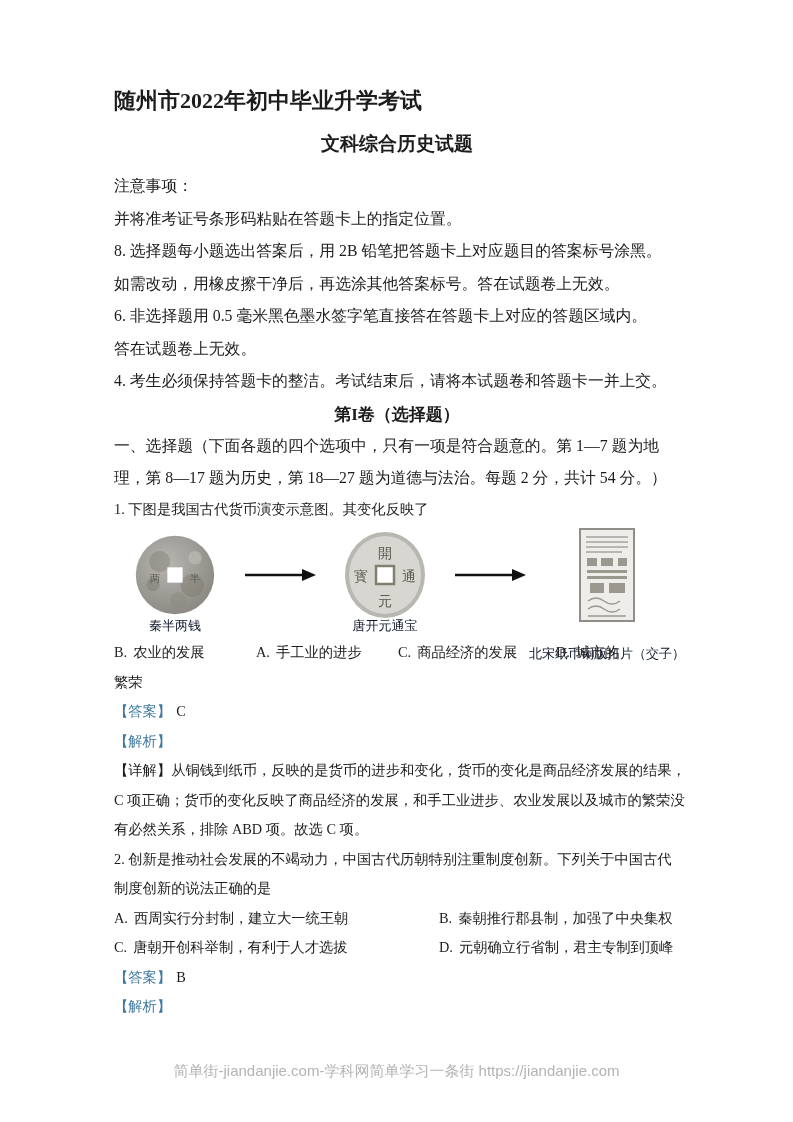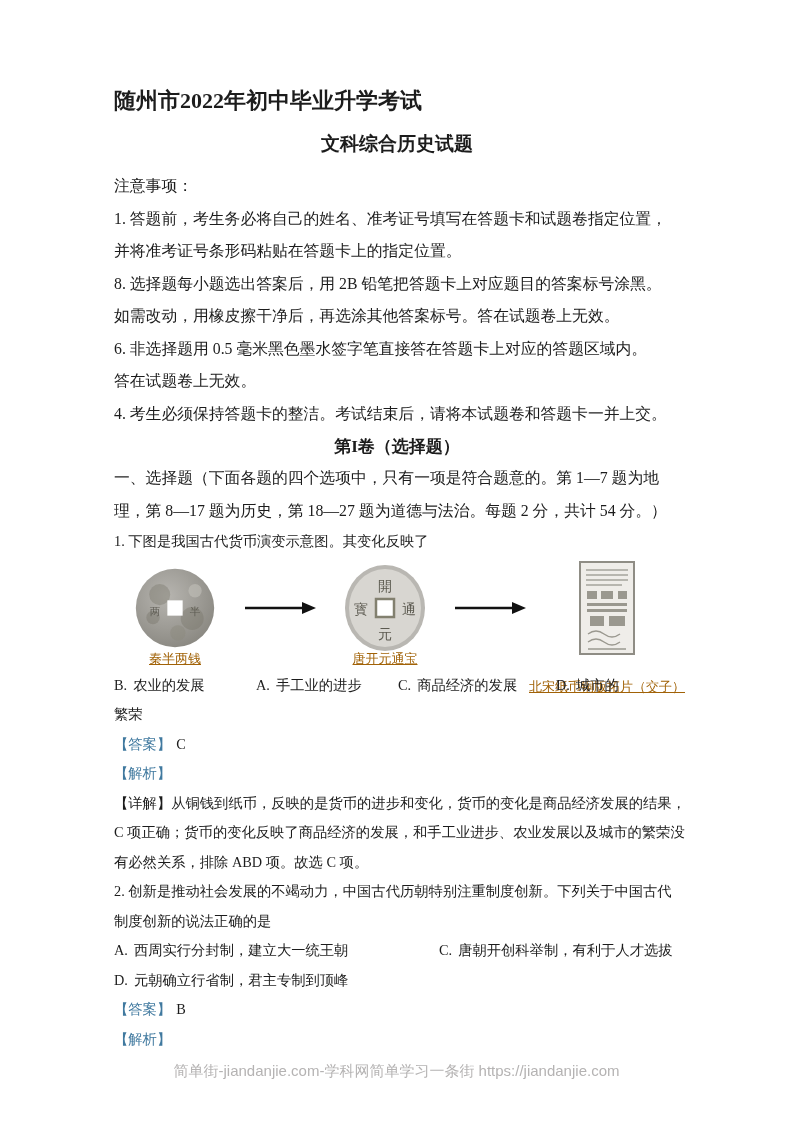--- a/index.html
+++ b/index.html
@@ -13,21 +13,21 @@
   .notice{margin-top:10px;}
   .bold-line{font-size:15.8px;font-weight:normal;line-height:32.5px;margin:0;white-space:nowrap;}
   .part-header{font-size:17px;font-weight:bold;text-align:center;line-height:30px;margin:2px 0 0 0;}
   .body-line{font-size:14.3px;line-height:29.5px;margin:0;white-space:nowrap;}
   .blue{color:#40799f;}
   .ans-val{margin-left:5px;}
   
   .figure-row{display:flex;align-items:flex-start;margin:6px 0 2px 0;height:106px;}
   .fig{display:flex;flex-direction:column;align-items:center;}
   .fig-img{height:90px;display:flex;align-items:center;justify-content:center;}
-  .fig-caption{font-size:13px;line-height:16px;color:#a16207;white-space:nowrap;margin-top:-2px;text-decoration:underline;}
+  .fig-caption{font-size:13px;line-height:16px;color:#0f172a;white-space:nowrap;margin-top:-2px;}
   .arrow-box{height:90px;display:flex;align-items:center;justify-content:center;}
   .w120{width:122px;}.w90{width:88px;}.w146{width:146px;gap:28px;}
   
   .options-row{display:flex;margin-top:2px;font-size:14.3px;line-height:29.5px;}
   .opt{display:inline-block;}
   .opt-a{width:142px;}.opt-b{width:142px;}.opt-c{width:158px;}
   .opt-label{margin-right:6px;}
   
   .options-grid{display:grid;grid-template-columns:325px auto;font-size:14.3px;line-height:29.5px;}
   .footer{position:absolute;left:0;top:1062px;width:793px;text-align:center;
@@ -36,21 +36,20 @@
 </head>
 <body>
 
 <div class="page">
 
   <h1 class="exam-title">随州市2022年初中毕业升学考试</h1>
   <h2 class="exam-subtitle">文科综合历史试题</h2>
 
   <div class="notice">
     <p class="bold-line">注意事项：</p>
-    <p class="bold-line">1. 答题前，考生务必将自己的姓名、准考证号填写在答题卡和试题卷指定位置，</p>
     <p class="bold-line">并将准考证号条形码粘贴在答题卡上的指定位置。</p>
     <p class="bold-line">8. 选择题每小题选出答案后，用 2B 铅笔把答题卡上对应题目的答案标号涂黑。</p>
     <p class="bold-line">如需改动，用橡皮擦干净后，再选涂其他答案标号。答在试题卷上无效。</p>
     <p class="bold-line">6. 非选择题用 0.5 毫米黑色墨水签字笔直接答在答题卡上对应的答题区域内。</p>
     <p class="bold-line">答在试题卷上无效。</p>
     <p class="bold-line">4. 考生必须保持答题卡的整洁。考试结束后，请将本试题卷和答题卡一并上交。</p>
   </div>
 
   <p class="part-header">第I卷（选择题）</p>
   <p class="bold-line">一、选择题（下面各题的四个选项中，只有一项是符合题意的。第 1—7 题为地</p>
@@ -151,20 +150,21 @@
 
   <p class="body-line"><span>【详解】</span><span>从铜钱到纸币，反映的是货币的进步和变化，货币的变化是商品经济发展的结果，</span></p>
   <p class="body-line">C 项正确；货币的变化反映了商品经济的发展，和手工业进步、农业发展以及城市的繁荣没</p>
   <p class="body-line">有必然关系，排除 ABD 项。故选 C 项。</p>
 
   <p class="body-line">2. 创新是推动社会发展的不竭动力，中国古代历朝特别注重制度创新。下列关于中国古代</p>
   <p class="body-line">制度创新的说法正确的是</p>
 
   <div class="options-grid">
     <span><span class="opt-label">A.</span><span>西周实行分封制，建立大一统王朝</span></span>
+    <span><span class="opt-label">B.</span><span>秦朝推行郡县制，加强了中央集权</span></span>
     <span><span class="opt-label">C.</span><span>唐朝开创科举制，有利于人才选拔</span></span>
     <span><span class="opt-label">D.</span><span>元朝确立行省制，君主专制到顶峰</span></span>
   </div>
 
   <p class="body-line"><span class="blue">【答案】</span><span class="ans-val">B</span></p>
   <p class="body-line"><span class="blue">【解析】</span></p>
 
 </div>
 
 <div class="footer">

